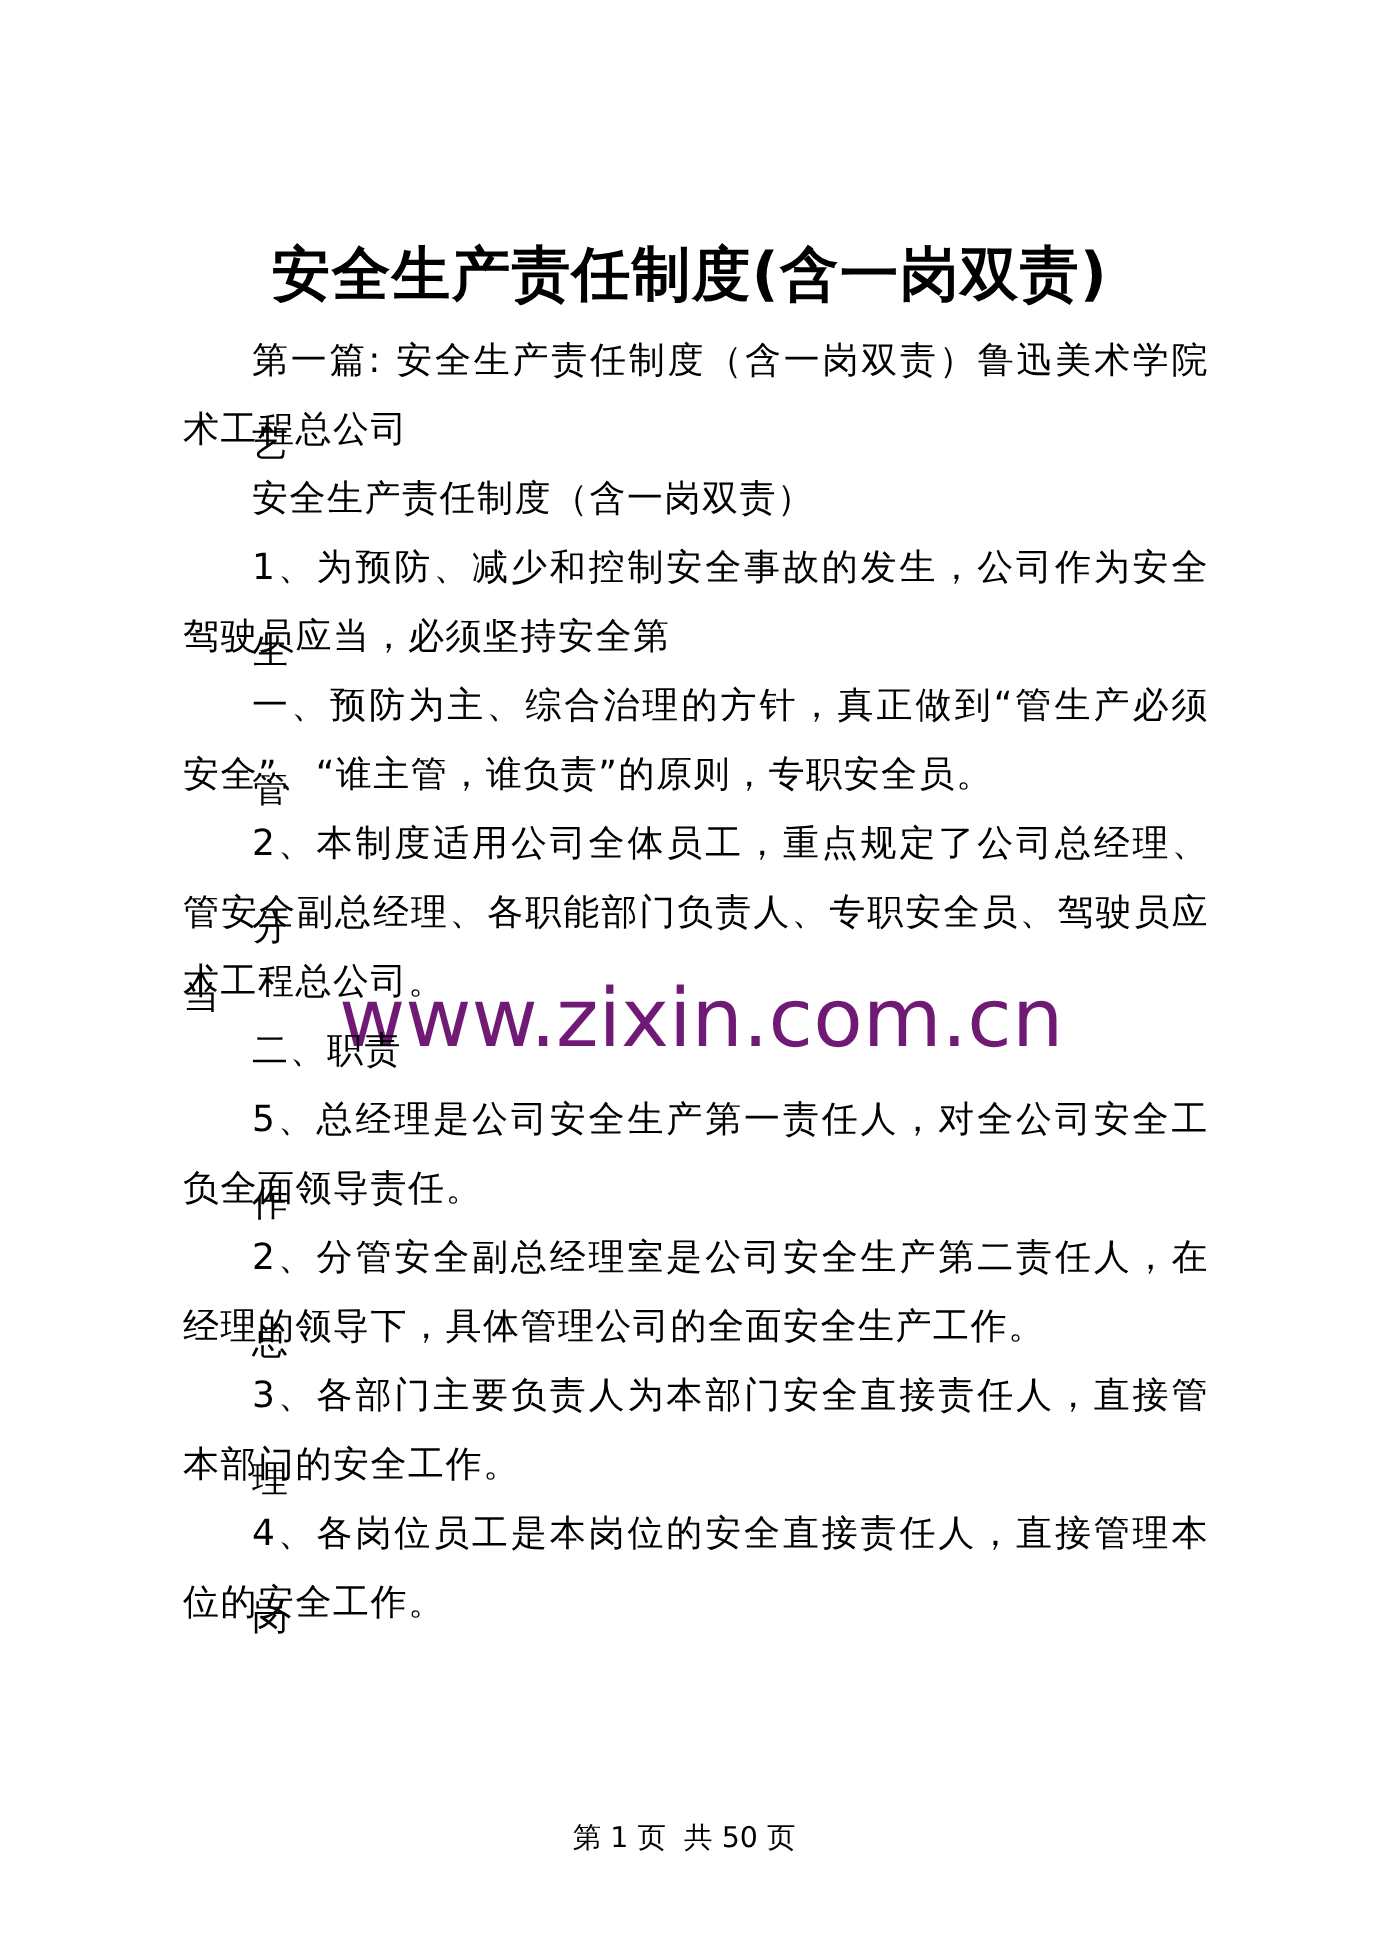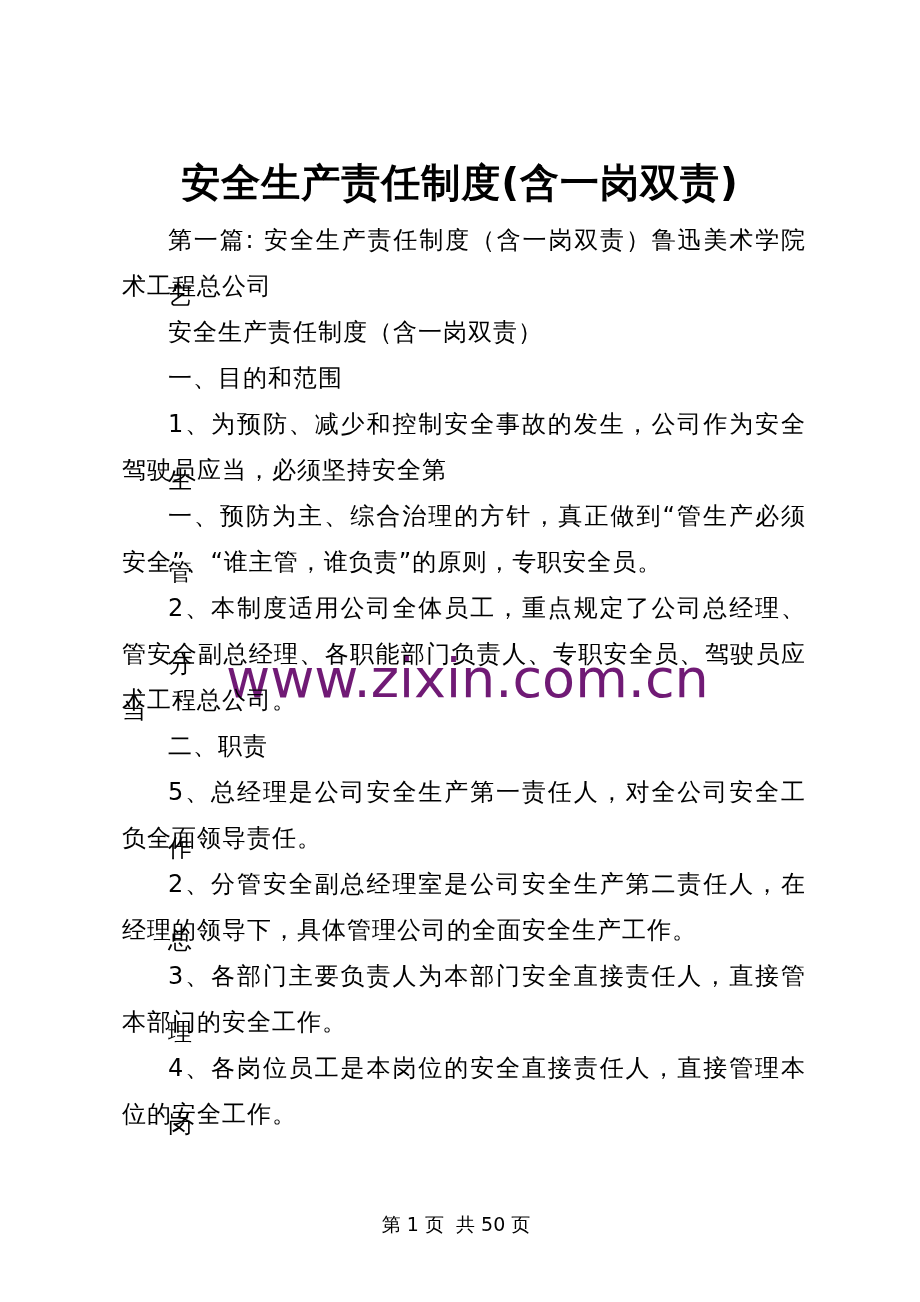--- a/index.html
+++ b/index.html
@@ -58,21 +58,20 @@
 <div class="page">
 
   <div class="doc-title">安全生产责任制度(含一岗双责)</div>
 
   <div class="watermark" style="color: #701a75; margin-top: 44px;">www.zixin.com.cn</div>
 
   <div class="doc-body">
       <div class="line indent justify">第一篇: 安全生产责任制度（含一岗双责）鲁迅美术学院艺</div>
       <div class="line">术工程总公司</div>
       <div class="line indent">安全生产责任制度（含一岗双责）</div>
-      <div class="line indent">一、目的和范围</div>
       <div class="line indent justify">1、为预防、减少和控制安全事故的发生，公司作为安全生</div>
       <div class="line">驾驶员应当，必须坚持安全第</div>
       <div class="line indent justify">一、预防为主、综合治理的方针，真正做到“管生产必须管</div>
       <div class="line">安全”、“谁主管，谁负责”的原则，专职安全员。</div>
       <div class="line indent justify">2、本制度适用公司全体员工，重点规定了公司总经理、分</div>
       <div class="line justify">管安全副总经理、各职能部门负责人、专职安全员、驾驶员应当</div>
       <div class="line">术工程总公司。</div>
       <div class="line indent">二、职责</div>
       <div class="line indent justify">5、总经理是公司安全生产第一责任人，对全公司安全工作</div>
       <div class="line">负全面领导责任。</div>

